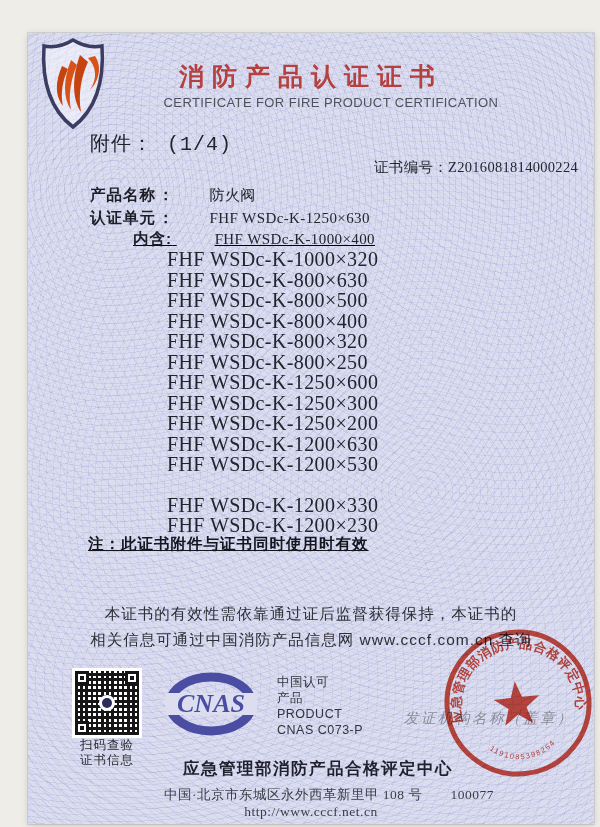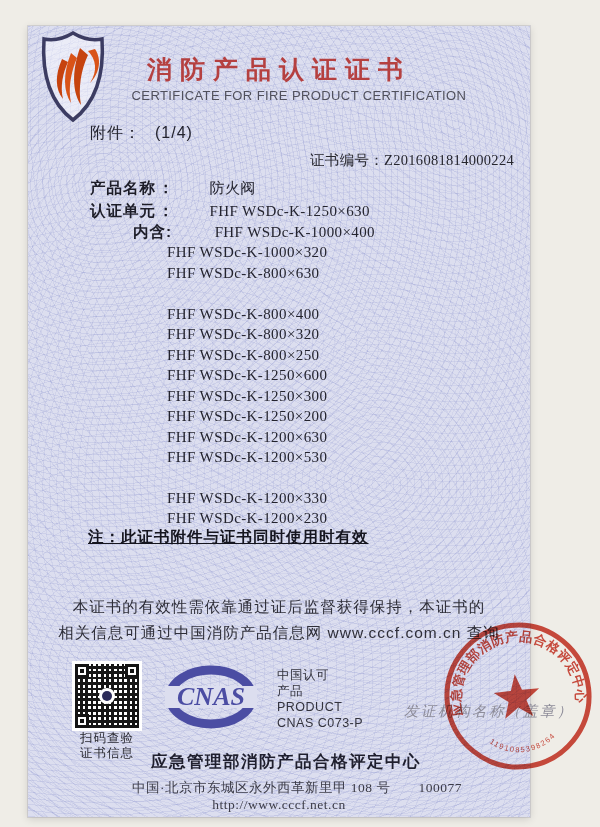--- a/index.html
+++ b/index.html
@@ -3,55 +3,55 @@
 <meta charset="utf-8">
 <style>
   html,body{margin:0;padding:0;}
   body{
     width:600px;height:827px;position:relative;
     background:#efede7;
     font-family:"Liberation Sans",sans-serif;
     overflow:hidden;
   }
   .sheet{
-    position:absolute;left:28px;top:26px;width:502px;height:791px;
+    position:absolute;left:28px;top:33px;width:566px;height:791px;
     background-color:#dcdeef;
     background-image:
       repeating-radial-gradient(circle at 15% 20%, rgba(100,110,190,.13) 0 1px, rgba(0,0,0,0) 1px 6px),
       repeating-radial-gradient(circle at 85% 12%, rgba(100,110,190,.11) 0 1px, rgba(0,0,0,0) 1px 8px),
       repeating-radial-gradient(circle at 70% 58%, rgba(100,110,190,.10) 0 1px, rgba(0,0,0,0) 1px 7px),
       repeating-radial-gradient(circle at 22% 82%, rgba(100,110,190,.10) 0 1px, rgba(0,0,0,0) 1px 9px),
       repeating-radial-gradient(circle at 50% 40%, rgba(100,110,190,.08) 0 1px, rgba(0,0,0,0) 1px 11px);
     box-shadow:0 0 0 1px rgba(140,140,160,.25), 0 2px 8px rgba(0,0,0,.15);
   }
   .abs{position:absolute;}
   
   .logo{left:10px;top:3px;width:70px;height:96px;}
   .title{left:0;right:0;top:27px;text-align:center;
     font-family:"Liberation Serif",serif;font-weight:600;font-size:25px;
     letter-spacing:8px;color:#b54040;white-space:nowrap;}
   .subtitle{left:0;right:0;top:62px;text-align:center;
     font-size:13px;letter-spacing:.4px;color:#50505c;padding-left:40px;}
   
-  .attachment{left:62px;top:97px;font-family:Liberation Sans, sans-serif;
-    font-size:16px;color:#23232e;letter-spacing:1px;}
+  .attachment{left:62px;top:97px;font-family:Liberation Mono, monospace;
+    font-size:20px;color:#23232e;letter-spacing:1px;}
   .attachment .pg{margin-left:14px;}
   .certno{right:16px;top:125px;font-family:"Liberation Serif",serif;
     font-size:14.5px;color:#26262e;letter-spacing:.3px;}
   
   .frow{left:62px;height:23px;line-height:23px;white-space:nowrap;}
   .frow .lbl{font-weight:bold;font-size:15.5px;color:#1d1d28;letter-spacing:1px;}
   .frow .sep{font-weight:bold;font-size:15.5px;color:#1d1d28;margin:0 4px 0 2px;}
   .val{font-family:"Liberation Serif",serif;font-size:15px;color:#23232e;letter-spacing:.4px;padding-left:32px;}
   .row-product{top:150px;}
   .row-unit{top:173px;}
-  .row-contains{top:196px;height:20.45px;line-height:20.45px;}
+  .row-contains{top:196px;height:20.45px;line-height:20.45px;text-decoration:underline;}
   .row-contains .lbl{margin-left:43px;}
   .list-row{position:absolute;left:139px;height:20.45px;line-height:20.45px;
-    font-family:"Liberation Serif",serif;font-size:15px;color:#23232e;
+    font-family:"Liberation Serif",serif;font-size:20px;color:#23232e;
     letter-spacing:.4px;white-space:nowrap;}
   .note{left:60px;top:501px;font-weight:bold;font-size:15.5px;color:#15151f;letter-spacing:1px;text-decoration:underline;}
   
   .notice{left:0;right:0;top:568px;text-align:center;font-size:15.5px;
     color:#2e2e38;letter-spacing:1px;line-height:25.5px;}
   
   .qr{left:47px;top:638px;width:64px;height:64px;background:#fff;
     background-image:
       repeating-linear-gradient(0deg,#161616 0 2.6px,rgba(0,0,0,0) 2.6px 5.4px),
       repeating-linear-gradient(90deg,#161616 0 2.6px,rgba(0,0,0,0) 2.6px 5.2px);
@@ -169,20 +169,21 @@
   </svg>
 
   <div class="abs issuer-name">应急管理部消防产品合格评定中心</div>
   <div class="abs addr">
     <span>中国·北京市东城区永外西革新里甲 108 号</span><span class="zip">100077</span>
   </div>
   <div class="abs site">http://www.cccf.net.cn</div>
 
 <div class="list-row" style="top: 216.45px;">FHF WSDc-K-1000×320</div>
     <div class="list-row" style="top: 236.9px;">FHF WSDc-K-800×630</div>
+    <div class="list-row" style="top: 257.35px;">FHF WSDc-K-800×500</div>
     <div class="list-row" style="top: 277.8px;">FHF WSDc-K-800×400</div>
     <div class="list-row" style="top: 298.25px;">FHF WSDc-K-800×320</div>
     <div class="list-row" style="top: 318.7px;">FHF WSDc-K-800×250</div>
     <div class="list-row" style="top: 339.15px;">FHF WSDc-K-1250×600</div>
     <div class="list-row" style="top: 359.6px; text-align: center;">FHF WSDc-K-1250×300</div>
     <div class="list-row" style="top: 380.05px;">FHF WSDc-K-1250×200</div>
     <div class="list-row" style="top: 400.5px;">FHF WSDc-K-1200×630</div>
     <div class="list-row" style="top: 420.95px;">FHF WSDc-K-1200×530</div>
     <div class="list-row" style="top: 461.85px;">FHF WSDc-K-1200×330</div>
     <div class="list-row" style="top: 482.3px;">FHF WSDc-K-1200×230</div>

